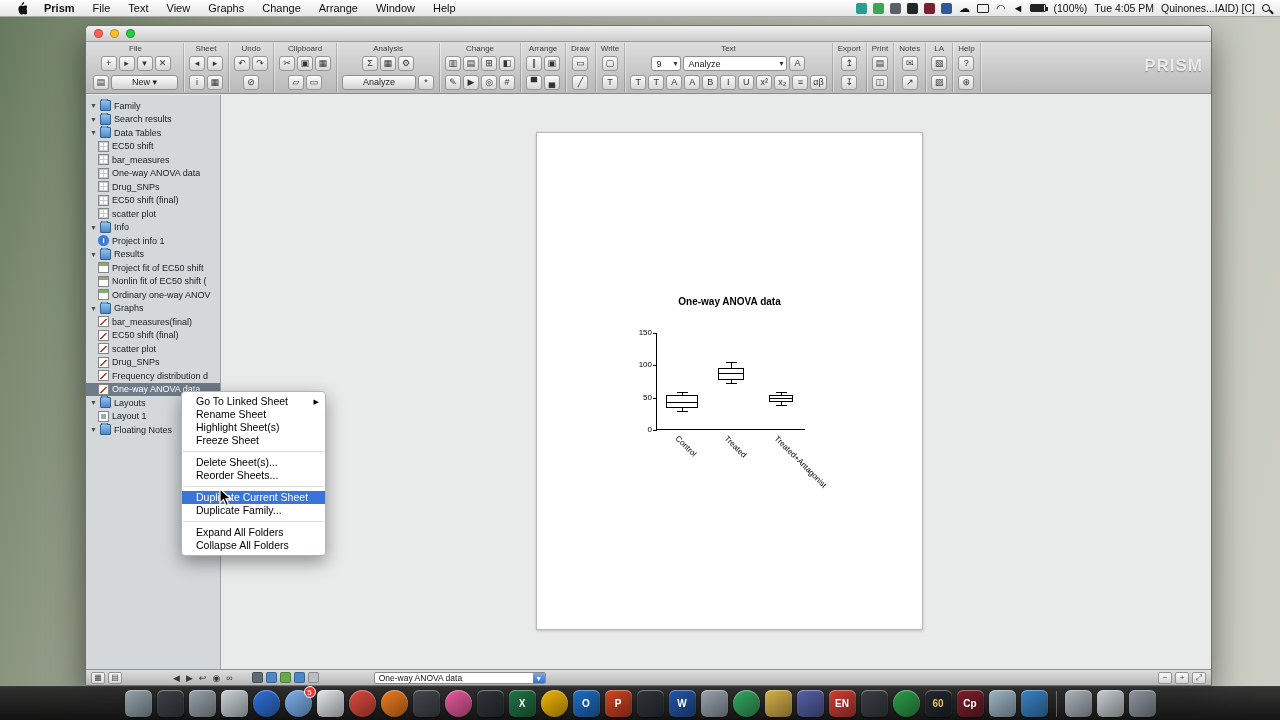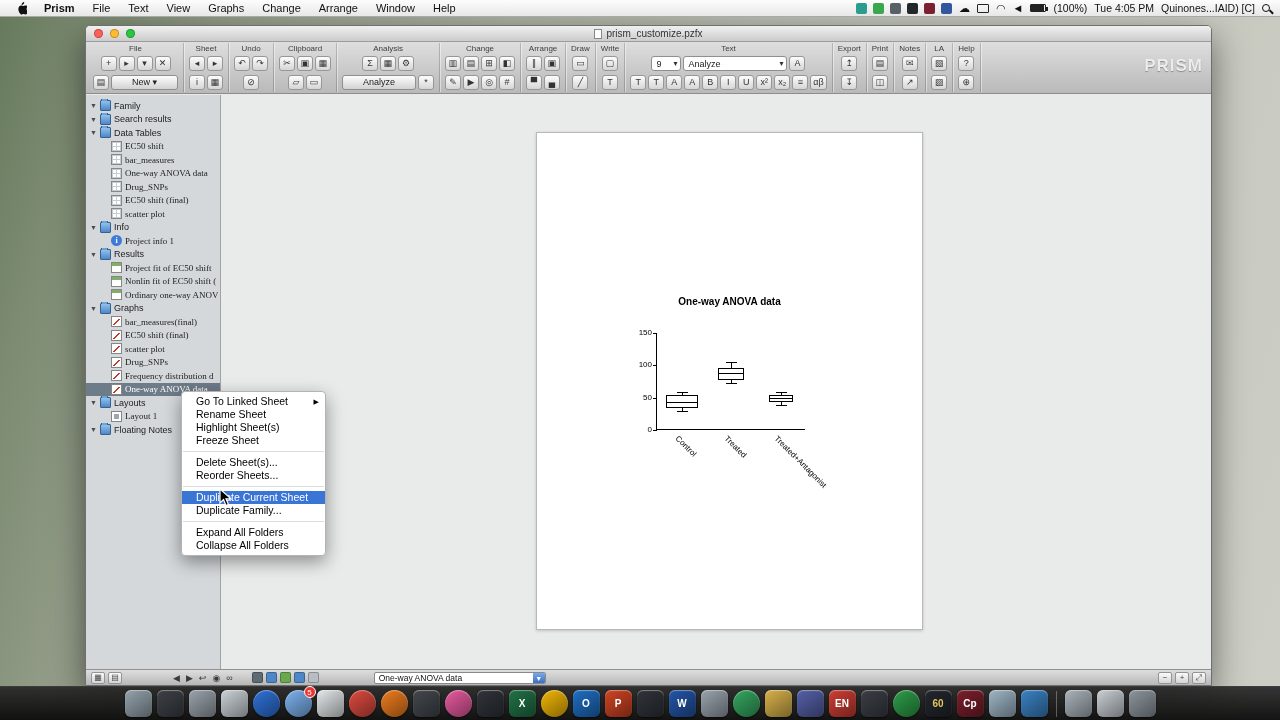--- a/index.html
+++ b/index.html
@@ -56,21 +56,21 @@
   .tselect::after{content:"▾";font-size:8px;color:#333;padding:0 3px;margin-left:auto;}
   .brand{position:absolute;right:8px;top:14px;font-size:17px;font-weight:bold;letter-spacing:1px;
     color:#ececec;text-shadow:0 1px 1px #8a8a8a;}
 
   
   .sidebar{position:absolute;left:0;top:69px;bottom:16px;width:135px;background:#d4d8db;
     border-right:1px solid #a0a4a8;overflow:hidden;}
   .tree{padding-top:4px;}
   .trow2{height:13.5px;display:flex;align-items:center;font-size:9px;color:#1c1c1c;
     padding-left:4px;white-space:nowrap;overflow:hidden;}
-  .child-row{padding-left:25px;font-family:Liberation Serif, serif;}
+  .child-row{padding-left:12px;}
   .disc{font-size:7px;color:#4c4c4c;width:10px;flex:none;}
   .tlabel{overflow:hidden;text-overflow:ellipsis;}
   .selected{background:#6e7b88;color:#fff;}
   .ico{width:11px;height:11px;display:inline-block;margin-right:3px;flex:none;position:relative;}
   .ico-folder{background:linear-gradient(#8fc0ee,#4f86c6);border:1px solid #35618f;border-radius:1px;}
   .ico-folder::before{content:"";position:absolute;left:0;top:-3px;width:5px;height:2px;
     background:#6ea3d8;border:1px solid #35618f;border-bottom:none;}
   .ico-table{background:#fff;border:1px solid #868686;
     background-image:linear-gradient(#c3cdd6 1px,transparent 1px),linear-gradient(90deg,#c3cdd6 1px,transparent 1px);
     background-size:4px 4px;}
@@ -181,24 +181,20 @@
     <span class="mtext">Quinones...IAID) [C]</span>
     <span class="mi-spot"></span>
   </div>
 </div>
 
 <div class="window">
   <div class="titlebar">
     <span class="tl red"></span>
     <span class="tl yellow"></span>
     <span class="tl green"></span>
-    <div class="title">
-      <span class="doc-ico"></span>
-      <span>prism_customize.pzfx</span>
-    </div>
   </div>
 
   <div class="toolbar">
     <div class="tgroups">
         <div class="tgroup">
           <div class="glabel">File</div>
           <div class="trow">
             <div class="ticon">+</div>
             <div class="ticon">▸</div>
             <div class="ticon">▾</div>

